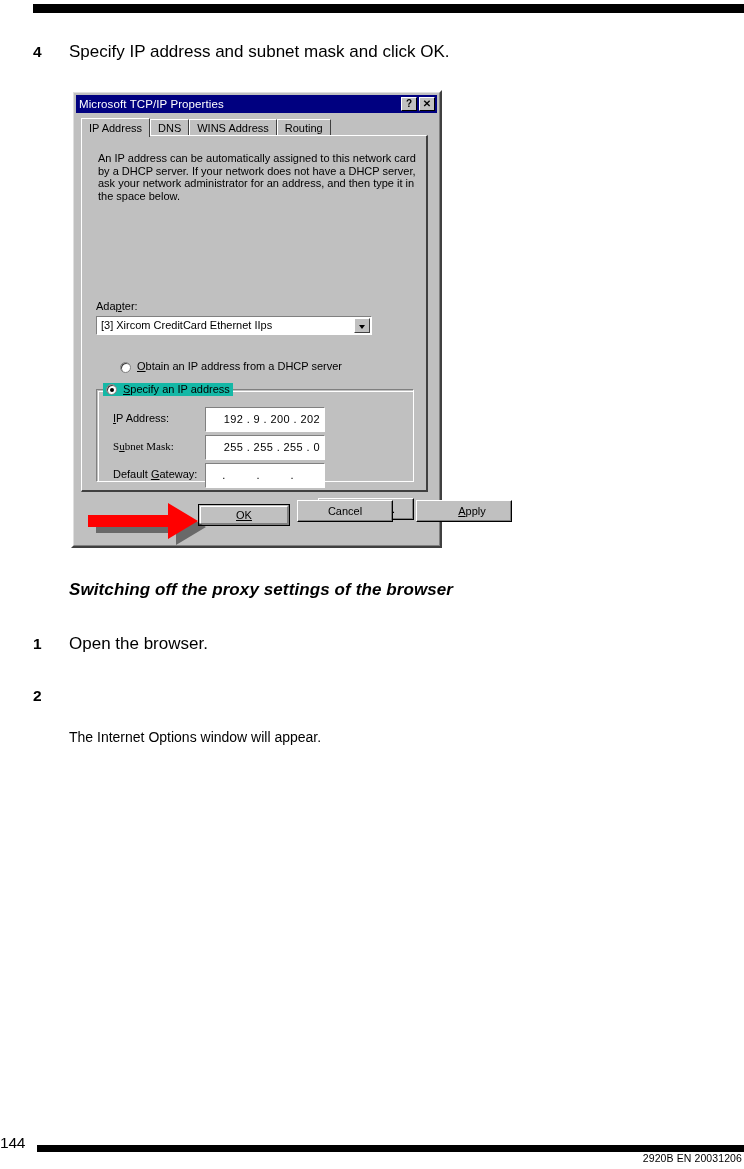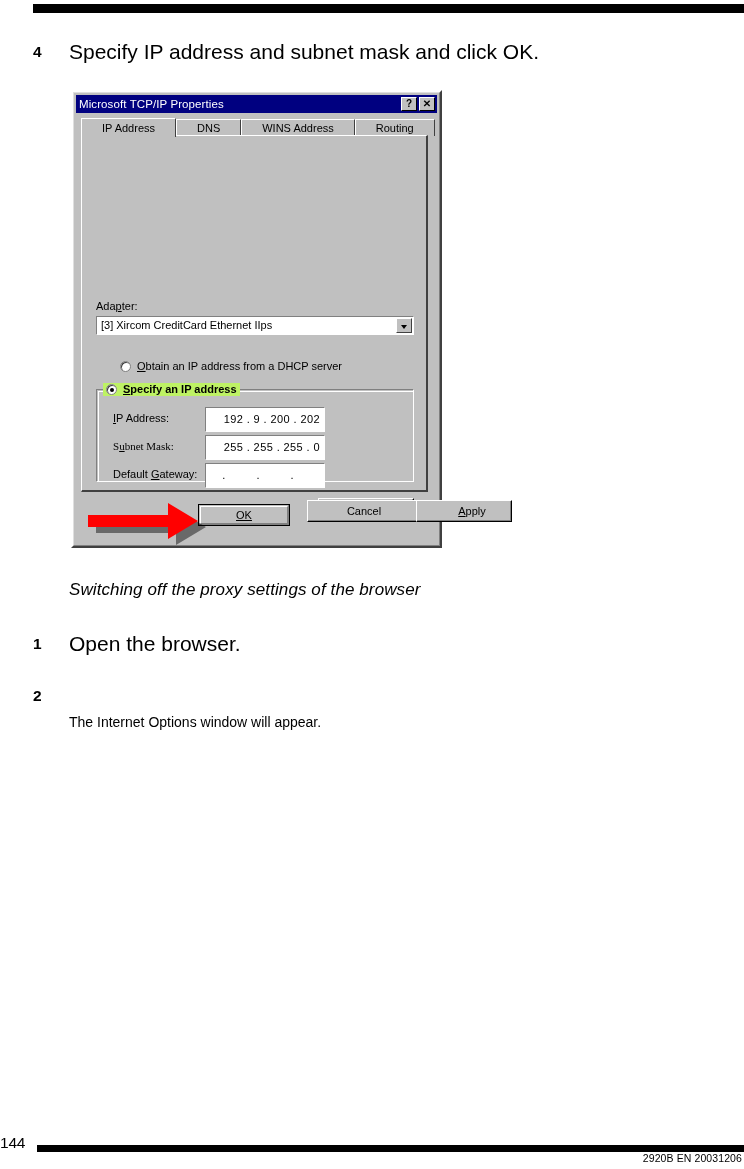--- a/index.html
+++ b/index.html
@@ -59,33 +59,34 @@
     align-items: flex-start;
   }
   .step-num {
     font-weight: bold;
     font-size: 15.5px;
     width: 36px;
     flex: 0 0 36px;
     line-height: 20px;
   }
   .step-text {
-    font-size: 21px;
+    font-size: 17px;
     line-height: 20px;
   }
   .step-sub {
     position: absolute;
     font-size: 14px;
     line-height: 20px;
+    margin-top: 15px;
   }
   .section-heading {
     position: absolute;
     font-style: italic;
     font-size: 17px;
-    font-weight: 400;
+    font-weight: 700;
     letter-spacing: 0.1px;
   }
 
   
   .dialog {
     position: absolute;
     left: 71px;
     top: 90px;
     width: 371px;
     height: 458px;
@@ -151,21 +152,21 @@
   .tabstrip {
     position: absolute;
     left: 8px;
     top: 26px;
     height: 18px;
     display: flex;
     align-items: flex-end;
   }
   .tab {
     height: 17px;
-    padding: 0 20px;
+    padding: 0 7px;
     background: #c0c0c0;
     border-top: 1px solid #ffffff;
     border-left: 1px solid #ffffff;
     border-right: 1px solid #404040;
     font-size: 11px;
     line-height: 16px;
     box-sizing: border-box;
     color: #000;
     white-space: nowrap;
   }
@@ -206,21 +207,21 @@
     font-size: 11px;
     color: #000;
     white-space: nowrap;
   }
   .u { text-decoration: underline; }
 
   .combo {
     position: absolute;
     left: 14px;
     top: 180px;
-    width: 318px;
+    width: 276px;
     height: 19px;
     background: #ffffff;
     border-top: 1px solid #808080;
     border-left: 1px solid #808080;
     border-right: 1px solid #ffffff;
     border-bottom: 1px solid #ffffff;
     box-sizing: border-box;
     display: flex;
     align-items: center;
   }
@@ -249,21 +250,21 @@
     left: 4px;
     top: 6px;
     border-left: 3.5px solid transparent;
     border-right: 3.5px solid transparent;
     border-top: 4px solid #000000;
   }
 
   .radio-row {
     position: absolute;
     display: flex;
-    align-items: center;
+    align-items: flex-end;
     font-size: 11px;
     white-space: nowrap;
   }
   .radio {
     width: 11px;
     height: 11px;
     border-radius: 50%;
     background: #ffffff;
     border: 1px solid #808080;
     box-shadow: inset 1px 1px 0 #404040, inset -1px -1px 0 #ffffff;
@@ -299,28 +300,27 @@
     position: absolute;
     left: 1px; top: 1px; right: 0px; bottom: 0px;
     border-top: 1px solid #ffffff;
     border-left: 1px solid #ffffff;
     pointer-events: none;
   }
   .groupbox-legend {
     position: absolute;
     left: 6px;
     top: -7px;
-    background: #bef264;
+    background: #14b8a6;
     padding: 0 3px;
     display: flex;
     align-items: center;
     font-size: 11px;
     white-space: nowrap;
     z-index: 2;
-    font-weight: bold;
   }
 
   .ipbox {
     position: absolute;
     height: 25px;
     background: #ffffff;
     border-top: 1px solid #808080;
     border-left: 1px solid #808080;
     border-right: 1px solid #ffffff;
     border-bottom: 1px solid #ffffff;
@@ -404,20 +404,21 @@
 
   <div class="tabstrip">
     <div class="tab active">IP Address</div>
     <div class="tab">DNS</div>
     <div class="tab">WINS Address</div>
     <div class="tab">Routing</div>
   </div>
 
   <div class="tabpanel">
 
+    <div class="descr">An IP address can be automatically assigned to this network card by a DHCP server.  If your network does not have a DHCP server, ask your network administrator for an address, and then type it in the space below.</div>
 
     <div class="field-label" style="left:14px; top:164px;">
       Ada<span class="u">p</span>ter:
     </div>
 
     <div class="combo">
       <span class="combo-text">[3] Xircom CreditCard Ethernet IIps</span>
       <span class="combo-arrow"></span>
     </div>
 
@@ -451,21 +452,21 @@
 
     <div class="btn" style="left:236px; top:362px; width:96px; height:22px;">
       <span>A<span class="u">d</span>vanced...</span>
     </div>
   </div>
 
   <div class="btn default" style="left:125px; top:412px; width:92px; height:22px;text-decoration:underline;">
     <span class="btn-face"></span>
     <span>OK</span>
   </div>
-  <div class="btn" style="left:234px; top:408px; width:114px; height:22px;">
+  <div class="btn" style="left:224px; top:408px; width:96px; height:22px;">
     <span>Cancel</span>
   </div>
   <div class="btn" style="left:343px; top:408px; width:96px; height:22px;padding-left:16px;">
     <span><span class="u">A</span>pply</span>
   </div>
 </div>
 
 <div class="arrow-wrap">
   <svg width="145" height="44" viewBox="0 0 145 44">
     <polygon points="8,30 88,30 88,42 118,24 88,6 88,18 8,18" fill="#000000" opacity="0.45"></polygon>

